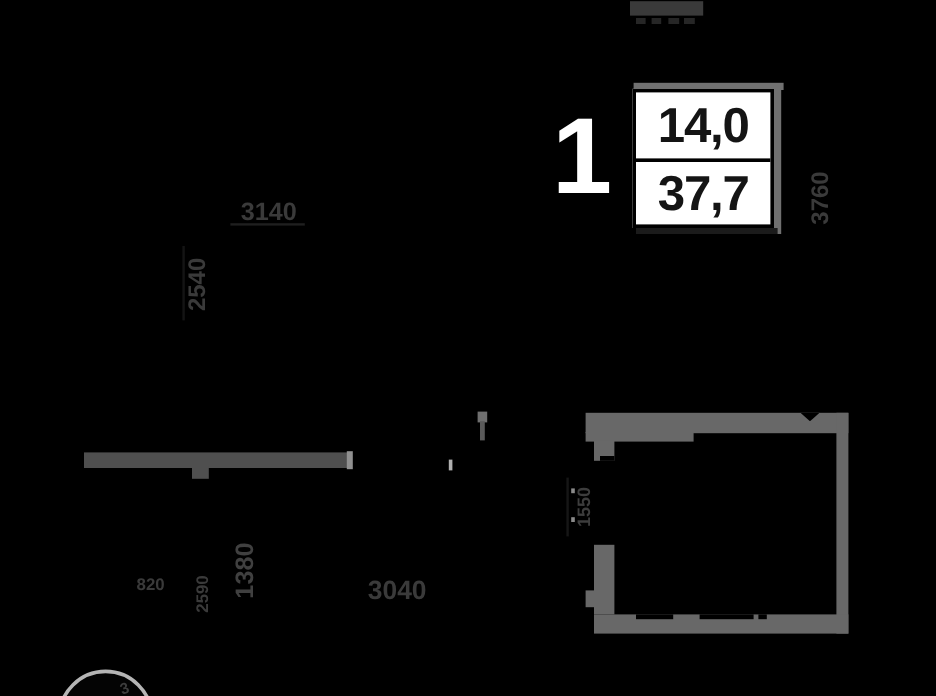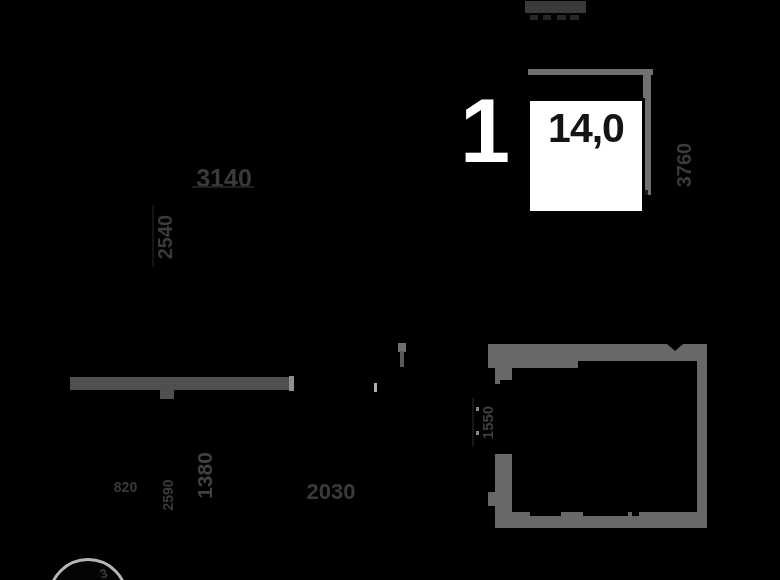--- a/index.html
+++ b/index.html
@@ -17,21 +17,21 @@
   .obsc-tick{background:#262626;}
   
   #unit-number{
     position:absolute; left:455px; top:86px; width:60px; height:90px;
     color:#ffffff; font-size:90px; line-height:90px; font-weight:bold;
     text-align:center;
   }
   
   #area-box{
     position:absolute; left:527px; top:74px; width:112px; height:110px;
-    background:#ffffff; border:3px solid #000;margin-top:24px;
+    background:#ffffff; border:3px solid #000;
   }
   .area-cell{
     width:112px; height:55px; display:flex; align-items:center; justify-content:center;
     color:#141414; font-size:41px; font-weight:bold; letter-spacing:-1px;
   }
   .area-cell.bottom{border-top:3px solid #000; height:52px;}
   .shadow-strip{background:#707070;}
   .shadow-dark{background:#1b1b1b;}
   
   .dim{
@@ -66,25 +66,26 @@
   <div class="r obsc-tick" style="left:570px;top:15px;width:9px;height:5px;"></div>
 
   <div id="unit-number">1</div>
 
   <div class="r shadow-strip" style="left:528px;top:69px;width:125px;height:6px;"></div>
   <div class="r shadow-strip" style="left:643px;top:73px;width:8px;height:122px;"></div>
   <div class="r shadow-dark" style="left:530px;top:190px;width:118px;height:5px;"></div>
 
   <div id="area-box">
     <div class="area-cell">14,0</div>
+    <div class="area-cell bottom">37,7</div>
   </div>
 
   <div class="dim vdim" style="left:652px;top:155px;width:64px;font-size:20px;">3760</div>
 
-  <div class="dim" style="left:194px;top:166px;width:60px;font-size:25px;">3140</div>
+  <div class="dim" style="left:194px;top:166px;width:60px;font-size:21px;">3140</div>
   <div class="r dimline" style="left:192px;top:186px;width:62px;height:2px;"></div>
 
   <div class="dim vdim" style="left:133px;top:227px;width:64px;font-size:20px;">2540</div>
   <div class="r" style="left:152px;top:205px;width:2px;height:62px;background:#141414;"></div>
 
   <div class="r wall-dim" style="left:70px;top:377px;width:221px;height:13px;"></div>
   <div class="r wall-dim" style="left:160px;top:389px;width:14px;height:10px;"></div>
   <div class="r" style="left:289px;top:376px;width:5px;height:15px;background:#909090;"></div>
 
   <div class="r" style="left:398px;top:343px;width:8px;height:9px;background:#6f6f6f;"></div>
@@ -106,18 +107,18 @@
   <div class="r blackmark" style="left:500px;top:380px;width:12px;height:4px;"></div>
 
   <div class="dim vdim" style="left:457px;top:415px;width:60px;font-size:15px;color:#3d3d3d;">1550</div>
   <div class="r" style="left:472px;top:398px;width:2px;height:49px;background:#161616;"></div>
   <div class="r" style="left:476px;top:407px;width:3px;height:4px;background:#8a8a8a;"></div>
   <div class="r" style="left:476px;top:431px;width:3px;height:4px;background:#8a8a8a;"></div>
 
   <div class="dim" style="left:103px;top:480px;width:45px;font-size:14px;">820</div>
   <div class="dim vdim" style="left:135px;top:488px;width:66px;font-size:14px;">2590</div>
   <div class="dim vdim" style="left:177px;top:465px;width:54px;font-size:21px;color:#404040;">1380</div>
-  <div class="dim" style="left:303px;top:481px;width:56px;font-size:22px;">2030</div>
+  <div class="dim" style="left:303px;top:481px;width:56px;font-size:22px;">3040</div>
 
   <div id="section-circle"></div>
   <div id="section-number">3</div>
 
 </div>
 
 </body></html>

